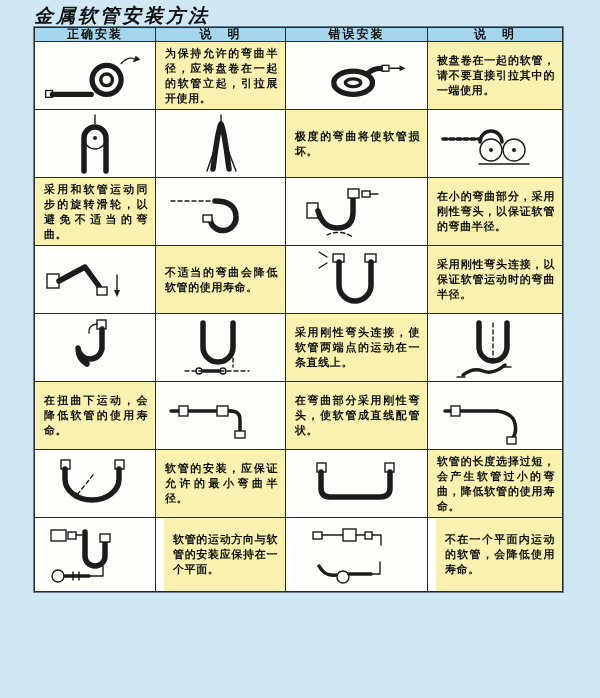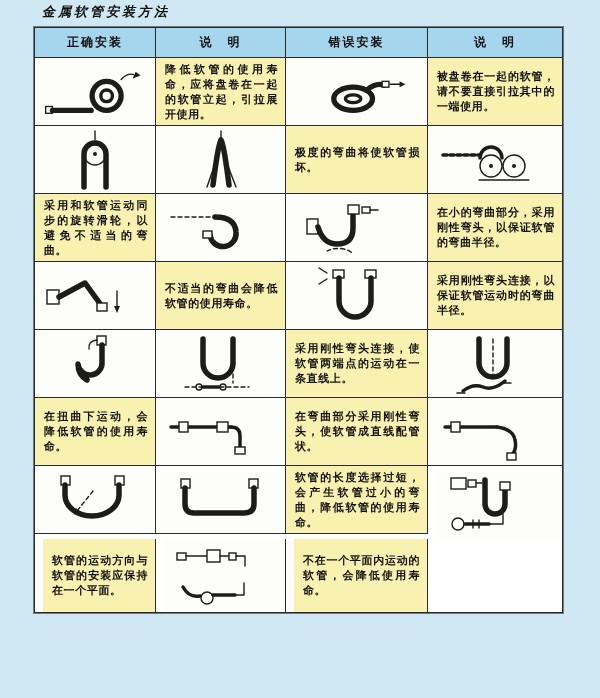--- a/index.html
+++ b/index.html
@@ -6,46 +6,46 @@
   html, body { width: 600px; height: 698px; }
   body {
     font-family: "Liberation Sans", "DejaVu Sans", sans-serif;
     background: #cfe8f4;
     position: relative;
     overflow: hidden;
   }
   .page { position: absolute; inset: 0; background: #cfe8f4; }
   .doc-title {
     position: absolute;
-    left: 42px; top: 3px;
+    left: 34px; top: 3px;
     font-family: "DejaVu Serif", "Liberation Serif", serif;
     font-style: italic;
     font-weight: bold;
-    font-size: 13px;
+    font-size: 19px;
     letter-spacing: 3px;
     color: #111;
   }
   .hose-table {
     position: absolute;
     left: 34px; top: 27px;
     width: 529px;
     border: 1px solid #2b2b2b;
     outline: 1px solid #6a7a84;
     display: grid;
     grid-template-columns: 121px 130px 142px 134px;
     background: #fff;
   }
   .cell {
     border-right: 1px solid #2b2b2b;
     border-bottom: 1px solid #2b2b2b;
     overflow: hidden;
   }
   .cell:nth-child(4n) { border-right: none; }
   .hdr {
-    height: 30px;
+    height: 14px;
     background: #a6d6ee;
     display: flex;
     align-items: center;
     justify-content: center;
     font-size: 12px;
     font-weight: bold;
     letter-spacing: 2px;
     color: #101010;
   }
   .img-cell {
@@ -94,21 +94,21 @@
     <div class="cell img-cell r">
       <svg width="112" height="60" viewBox="0 0 112 62">
         <rect class="fitting" x="5" y="46" width="7" height="7"></rect>
         <path class="hose thick" d="M12 50 H52"></path>
         <circle class="hose thick" cx="68" cy="35" r="15"></circle>
         <circle class="hose mid" cx="68" cy="35" r="6"></circle>
         <path class="hose thin" d="M83 18 q7 -7 13 -5"></path>
         <polygon class="solid" points="98,10 103,14 95,17"></polygon>
       </svg>
     </div>
-    <div class="cell txt-cell r">降低软管的使用寿命，应将盘卷在一起的软管立起，引拉展开使用。</div>
+    <div class="cell txt-cell r">为保持允许的弯曲半径，应将盘卷在一起的软管立起，引拉展开使用。</div>
     <div class="cell img-cell r">
       <svg width="112" height="60" viewBox="0 0 112 62">
         <ellipse class="hose thick" cx="52" cy="38" rx="20" ry="12"></ellipse>
         <ellipse class="hose mid" cx="52" cy="38" rx="8" ry="4"></ellipse>
         <path class="hose thick" d="M66 29 q10 -8 18 -5"></path>
         <rect class="fitting" x="82" y="20" width="7" height="6"></rect>
         <path class="hose thin" d="M90 23 h10"></path>
         <polygon class="solid" points="100,20 106,23 100,26"></polygon>
       </svg>
     </div>
@@ -233,20 +233,21 @@
 
     <div class="cell img-cell r">
       <svg width="112" height="62" viewBox="0 0 112 62">
         <rect class="fitting" x="22" y="7" width="9" height="9"></rect>
         <rect class="fitting" x="76" y="7" width="9" height="9"></rect>
         <path class="hose thick" d="M26 16 V26 a27 21 0 0 0 54 0 V16"></path>
         <path class="hose thin dash" d="M54 22 L38 42"></path>
         <polygon class="solid" points="40,42 35,46 37,39"></polygon>
       </svg>
     </div>
+    <div class="cell txt-cell r">软管的安装，应保证允许的最小弯曲半径。</div>
     <div class="cell img-cell r">
       <svg width="112" height="62" viewBox="0 0 112 62">
         <rect class="fitting" x="16" y="10" width="9" height="9"></rect>
         <rect class="fitting" x="84" y="10" width="9" height="9"></rect>
         <path class="hose thick" d="M20 19 v16 q0 9 9 9 h50 q10 0 10 -9 V19"></path>
       </svg>
     </div>
     <div class="cell txt-cell r">软管的长度选择过短，会产生软管过小的弯曲，降低软管的使用寿命。</div>
 
     <div class="cell img-cell r-last cell">

